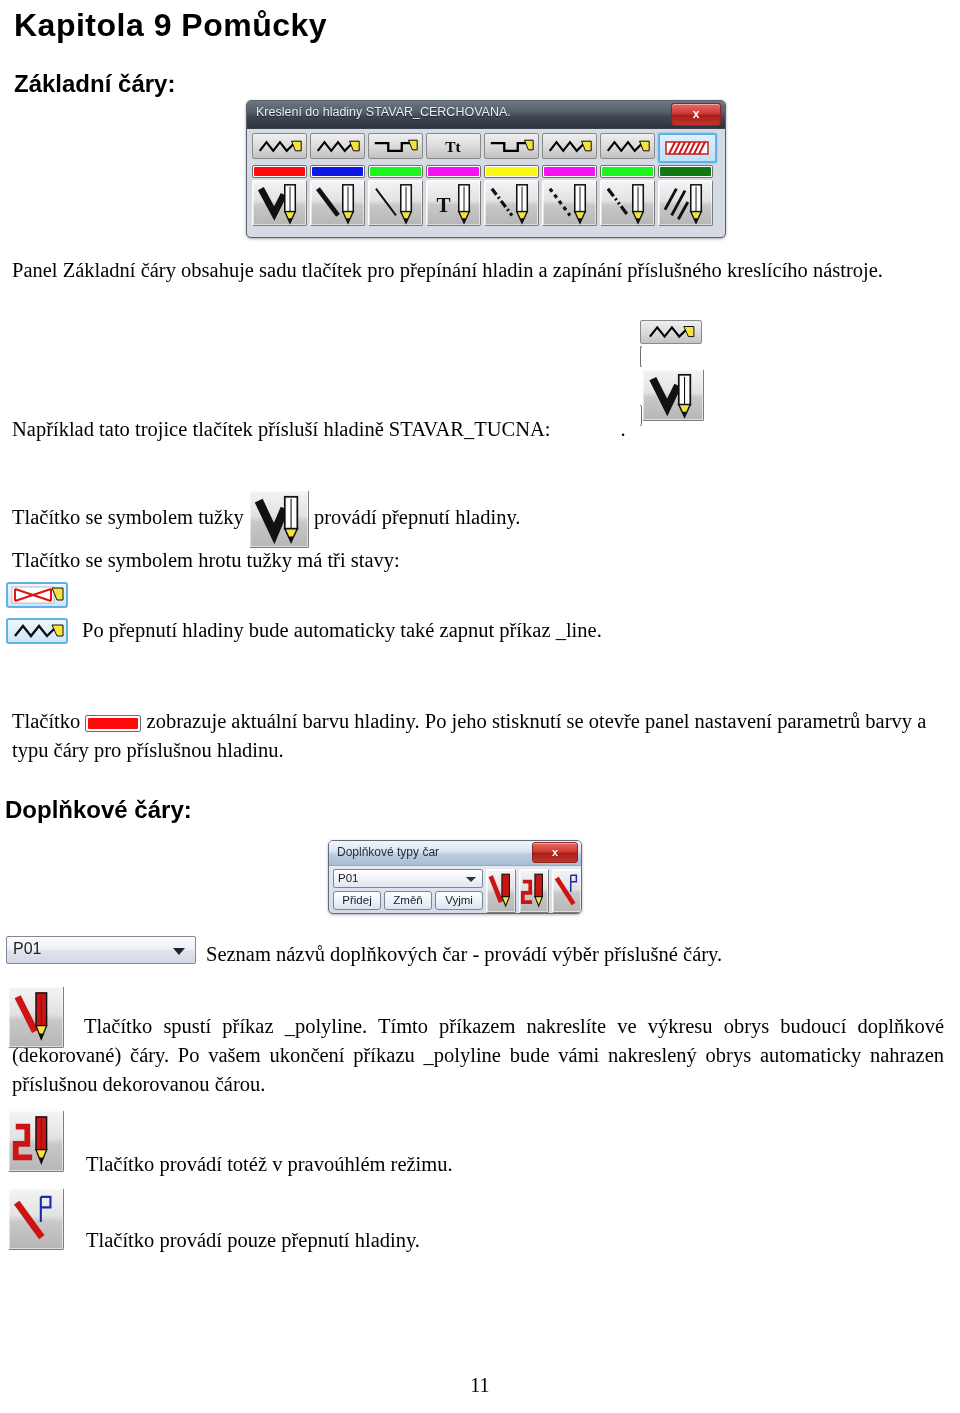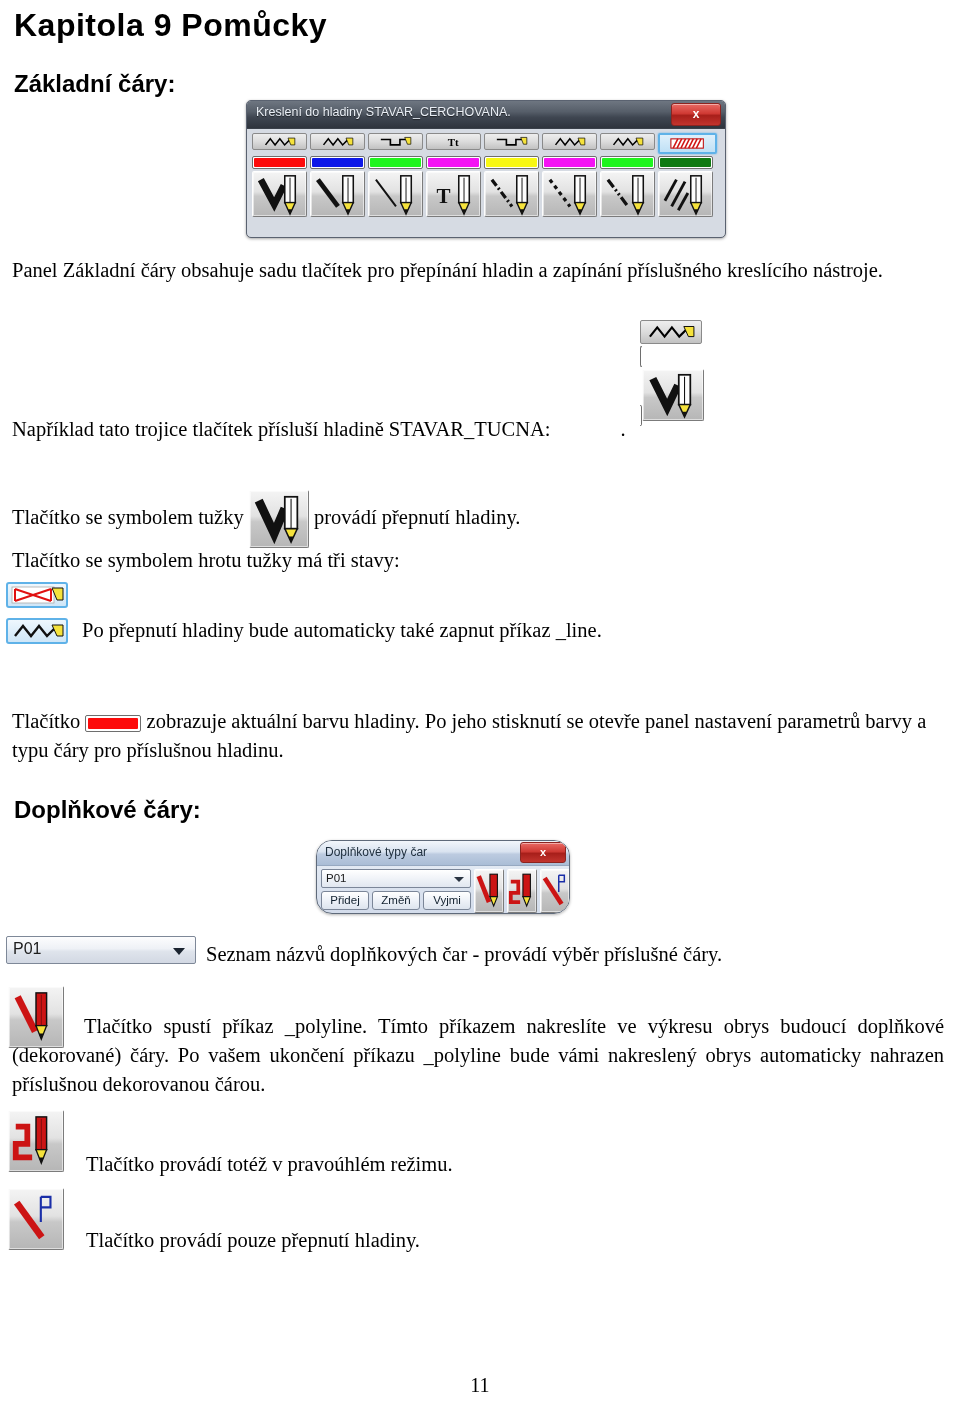--- a/index.html
+++ b/index.html
@@ -39,21 +39,21 @@
     font-size: 24px;
     margin: 0;
     padding: 26px 0 0 6px;
     line-height: 1.2;
   }
   .section-heading-2 {
     font-family: "Liberation Sans", sans-serif;
     font-weight: bold;
     font-size: 24px;
     margin: 0;
-    padding: 0 0 0 14px;
+    padding: 0 0 0 5px;
     line-height: 1.2;
   }
 
   
   .body-text {
     font-family: "Liberation Serif", serif;
     font-size: 20.5px;
     line-height: 1.42;
     margin: 0;
     padding: 0 6px;
@@ -129,21 +129,21 @@
     padding: 4px 5px 5px 5px;
   }
   .tb-row {
     display: flex;
     gap: 3px;
   }
   .tb-row + .tb-row { margin-top: 2px; }
 
   .cell-line {
     width: 55px;
-    height: 17px;
+    height: 26px;
     border-radius: 2px;
   }
   .cell-line.sel {
     border: 2px solid #5fb2e8;
     background: linear-gradient(180deg,#dff0fb 0%,#bfe0f5 100%);
     box-shadow: 0 0 2px #5fb2e8;
   }
   .cell-color {
     width: 55px;
     height: 13px;
@@ -201,26 +201,26 @@
     top: 2px;
   }
   .state-row .txt {
     font-size: 20.5px;
     line-height: 1.4;
   }
 
   
   .dlg2 {
     position: absolute;
-    left: 316px;
+    left: 328px;
     top: 840px;
     width: 252px;
     height: 72px;
     border: 1px solid #5f6a7a;
-    border-radius: 16px;
+    border-radius: 5px;
     background: linear-gradient(180deg,#eaf0f7 0%,#d3dceb 100%);
     box-shadow: 0 1px 3px rgba(0,0,0,.3);
     overflow: hidden;
   }
   .dlg2-titlebar {
     height: 24px;
     background: linear-gradient(180deg,#f2f6fb 0%,#d9e3f0 45%,#bccbe0 55%,#aabdd6 100%);
     border-bottom: 1px solid #97a9c1;
     position: relative;
   }

